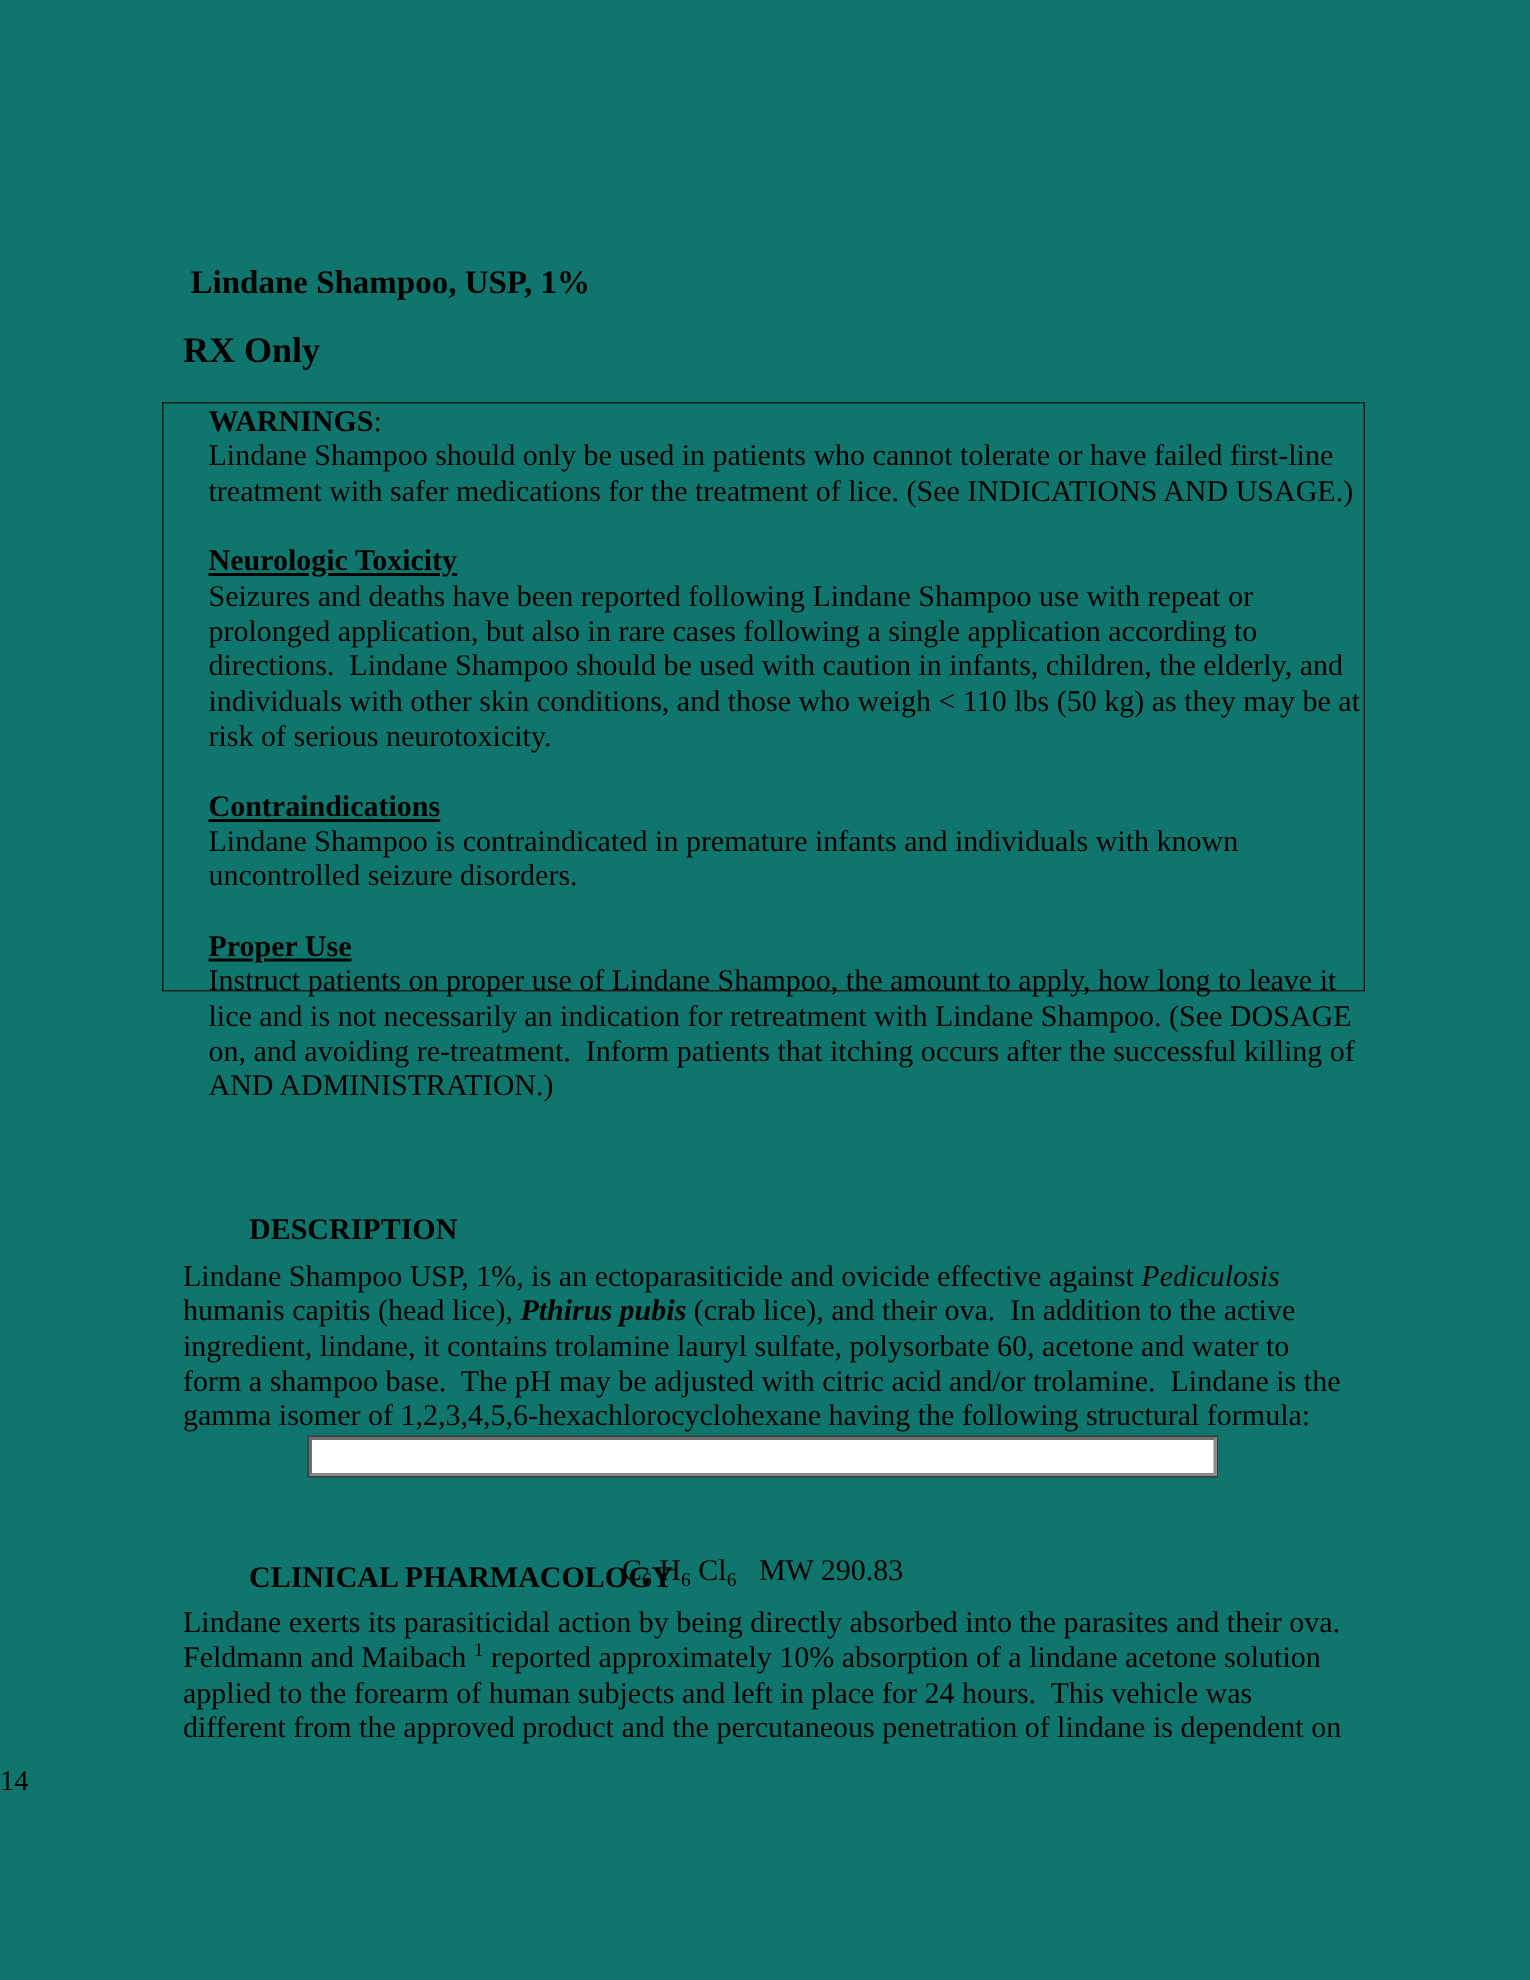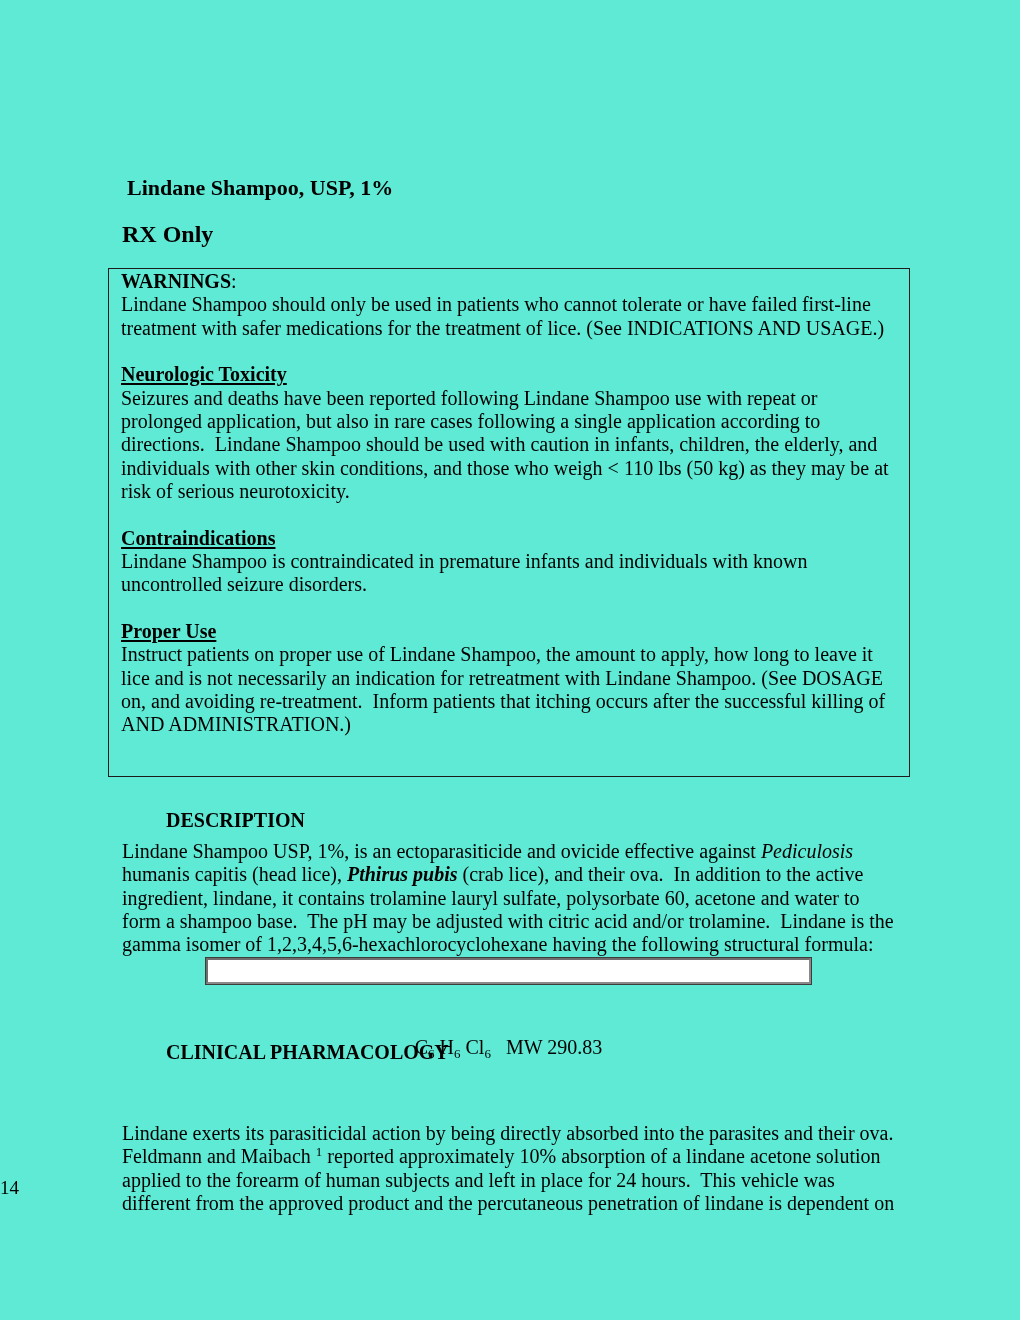--- a/index.html
+++ b/index.html
@@ -4,21 +4,21 @@
 <style>
   html, body {
     margin: 0;
     padding: 0;
     background: #ffffff;
   }
   .page {
     position: relative;
     width: 1020px;
     height: 1320px;
-    background: #5eead4;
+    background: #0f766e;
     color: #000000;
     font-family: "Liberation Serif", "DejaVu Serif", serif;
     font-size: 20px;
     overflow: hidden;
   }
   .tline {
     height: 23.33px;
     line-height: 23.33px;
     white-space: pre;
   }
@@ -41,24 +41,24 @@
     font-weight: bold;
     font-size: 24px;
     line-height: 23.33px;
     white-space: pre;
   }
   .warnings-box {
     position: absolute;
     left: 108px;
     top: 268px;
     width: 802px;
-    height: 509px;
+    height: 393px;
     border: 1.5px solid #1c1c1c;
     box-sizing: border-box;
-    padding: 1px 14px 0 12px;
+    padding: 1px 14px 0 30px;
   }
   .box-heading-bold {
     font-weight: bold;
   }
   .section-heading {
     font-weight: bold;
     text-decoration: underline;
     text-decoration-thickness: 1.8px;
     text-underline-offset: 2px;
   }
@@ -165,21 +165,21 @@
       <div class="tline"><span>form a shampoo base.  The pH may be adjusted with citric acid and/or trolamine.  Lindane is the</span></div>
       <div class="tline"><span>gamma isomer of 1,2,3,4,5,6-hexachlorocyclohexane having the following structural formula:</span></div>
     </div>
 
   <div class="formula-frame"></div>
   <div class="formula-line">
       <div class="tline"><span>C</span><sub>6</sub><span> H</span><sub>6</sub><span> Cl</span><sub>6</sub><span>   MW 290.83</span></div>
     </div>
 
   <div class="major-heading" style="top:1041px">CLINICAL PHARMACOLOGY</div>
-  <div class="para" style="top:1122px">
+  <div class="para" style="top:1071px">
       <div class="tline"><span>Lindane exerts its parasiticidal action by being directly absorbed into the parasites and their ova.</span></div>
       <div class="tline"><span>Feldmann and Maibach </span><sup>1</sup><span> reported approximately 10% absorption of a lindane acetone solution</span></div>
       <div class="tline"><span>applied to the forearm of human subjects and left in place for 24 hours.  This vehicle was</span></div>
       <div class="tline"><span>different from the approved product and the percutaneous penetration of lindane is dependent on</span></div>
     </div>
 
   <div class="page-number">14</div>
 
 </div>
 

